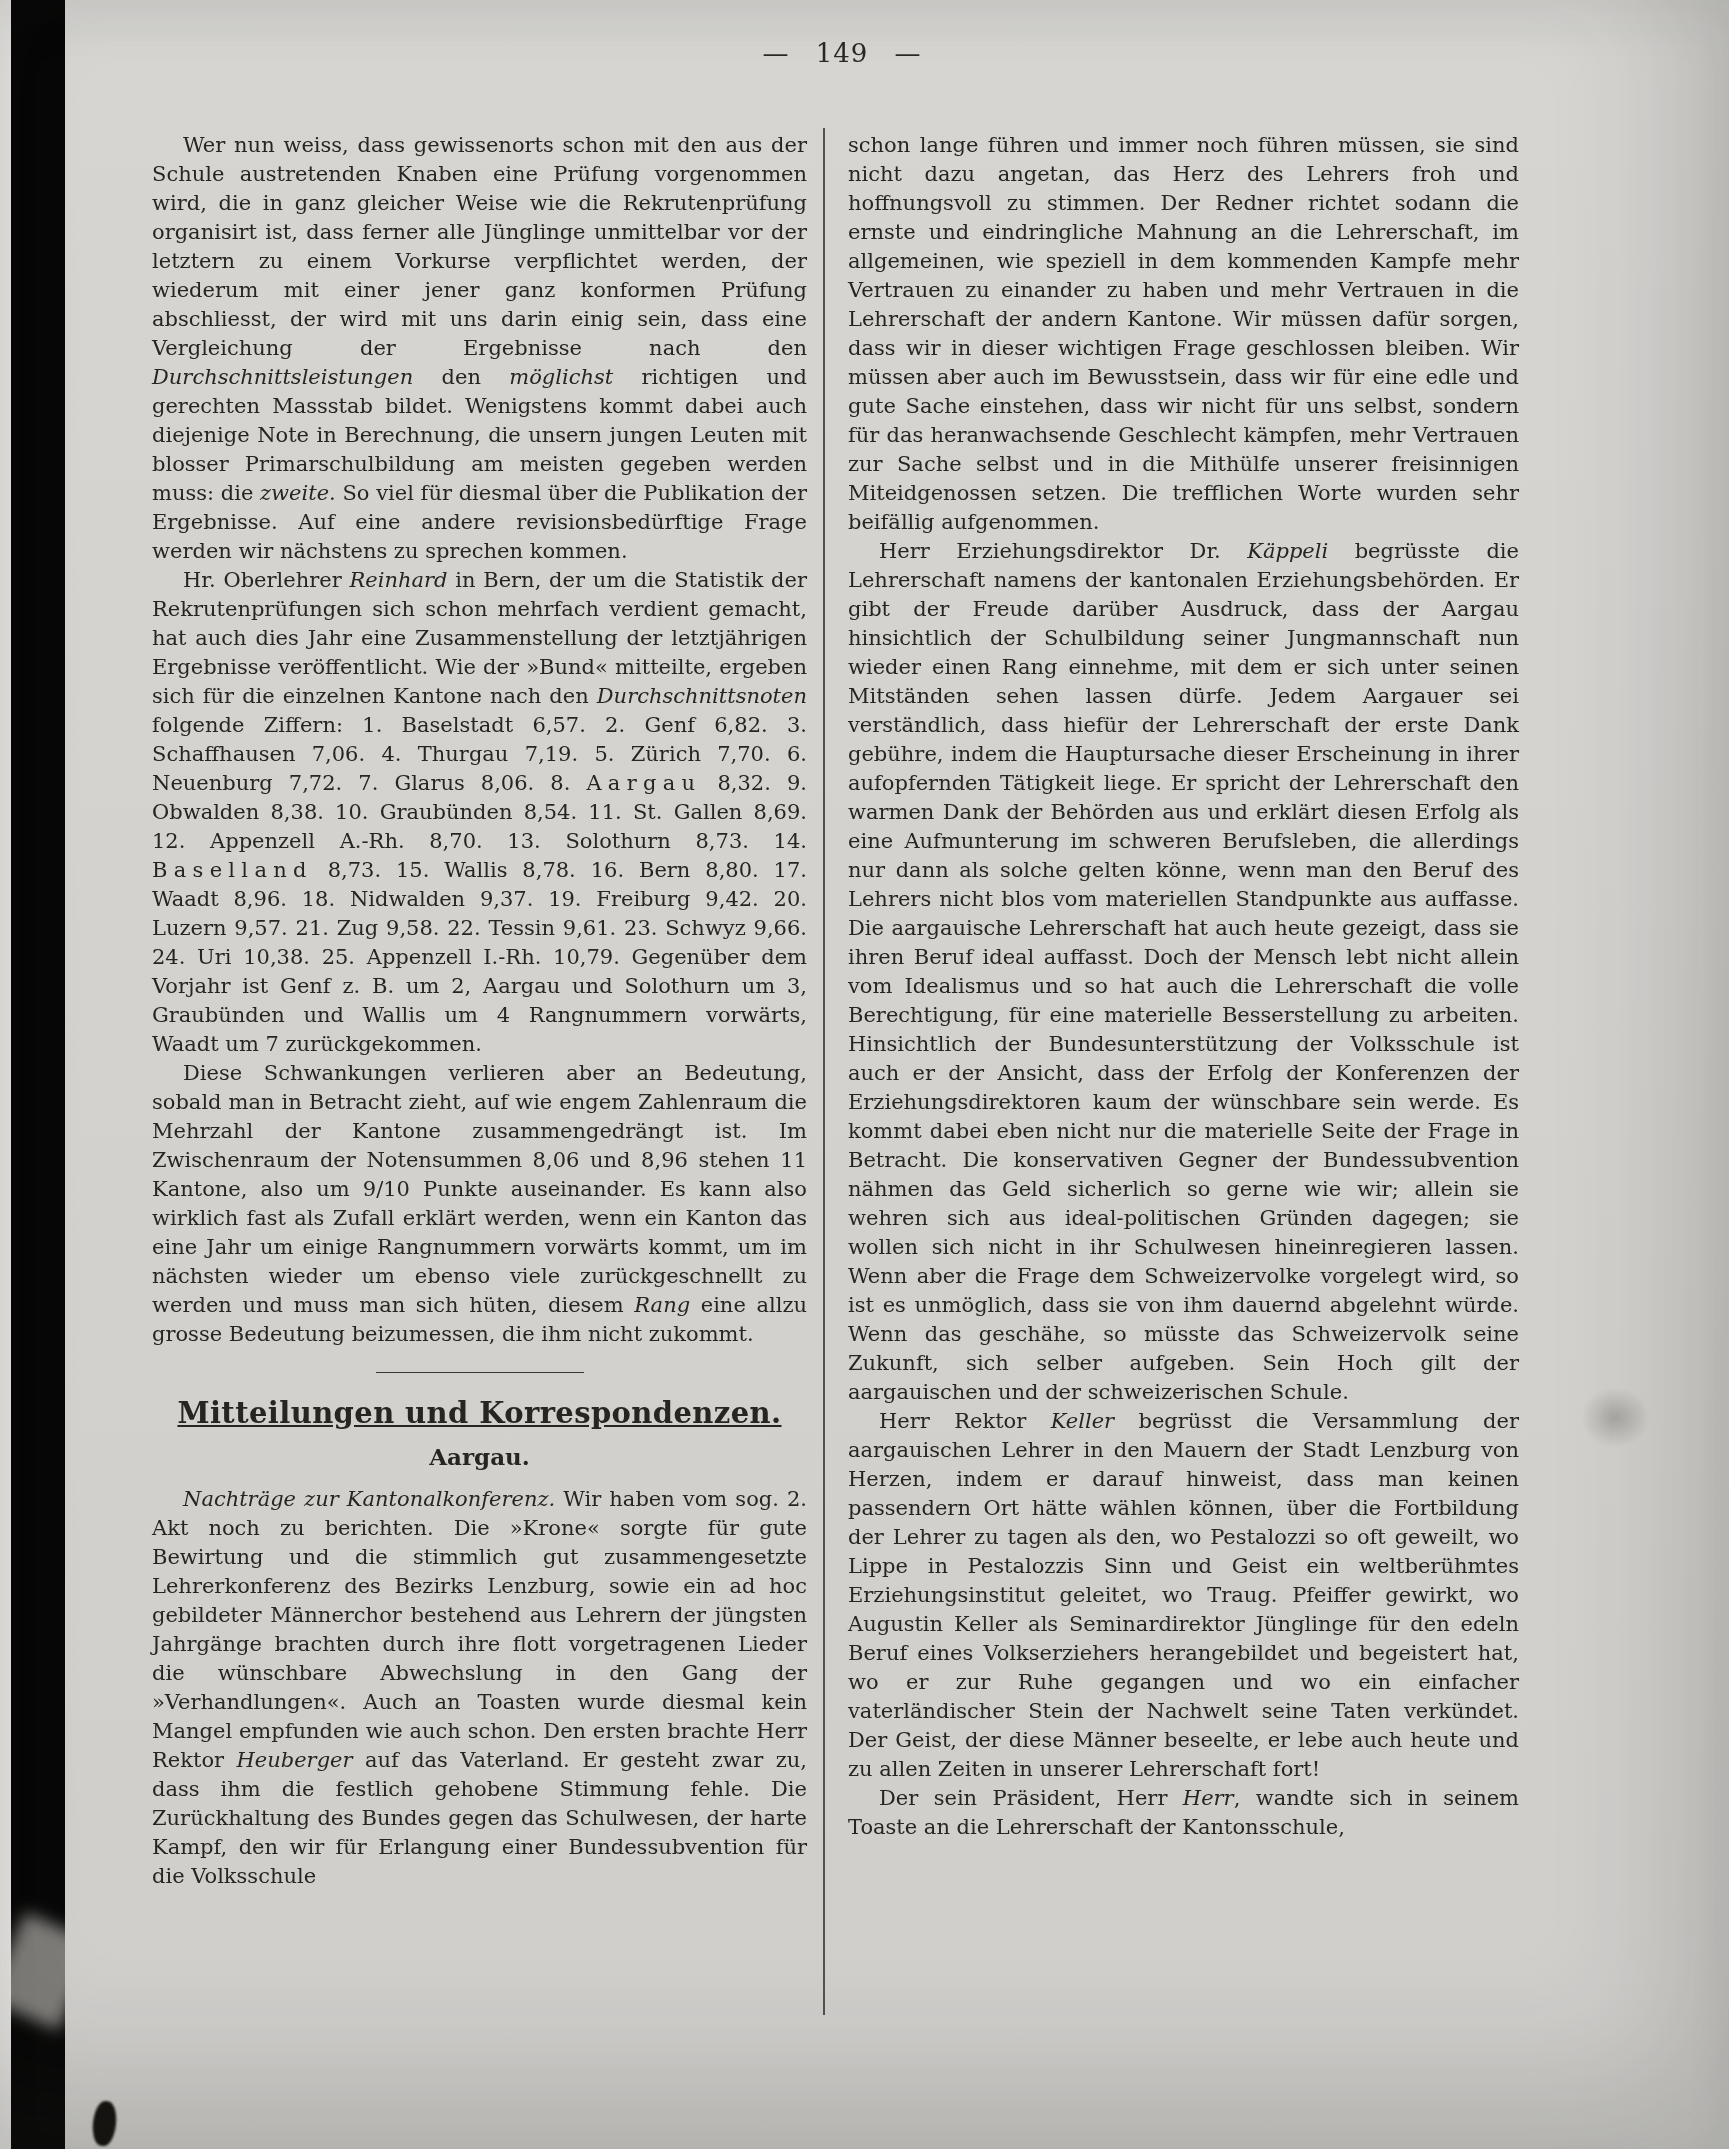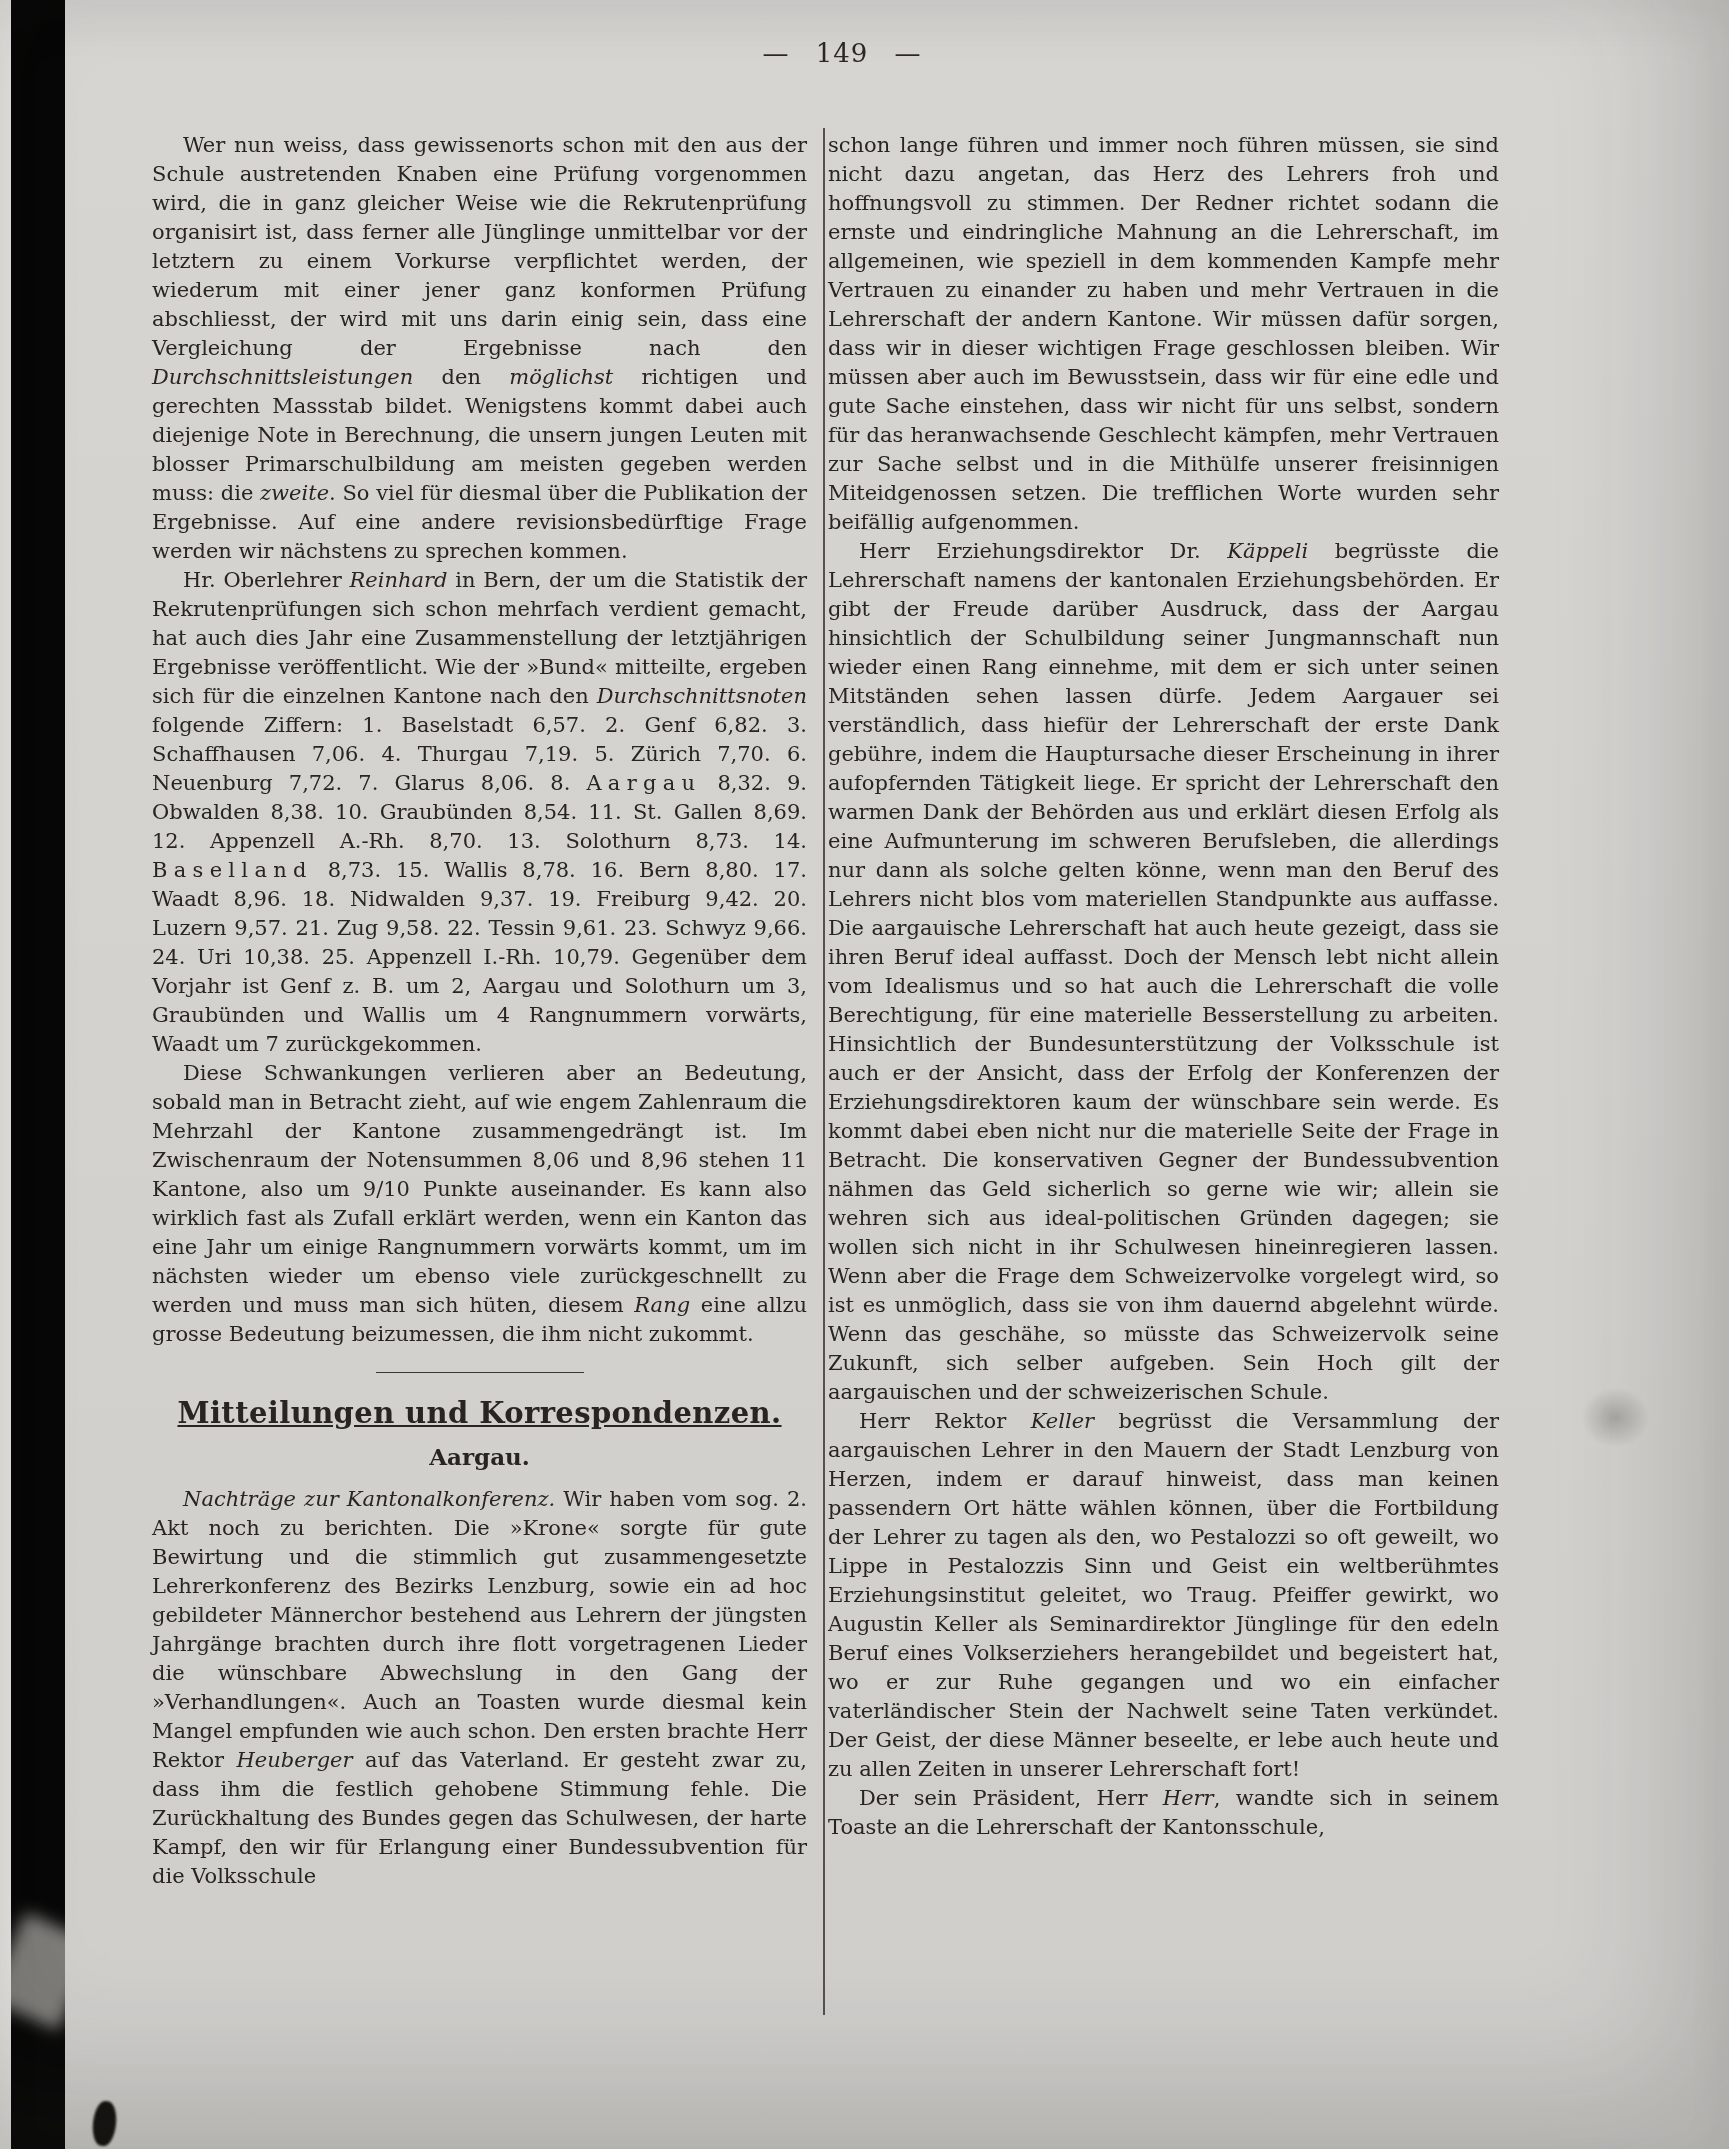--- a/index.html
+++ b/index.html
@@ -22,21 +22,21 @@
     background:#14120f;border-radius:45%/50%;transform:rotate(6deg);filter:blur(0.9px);}
   .vignette{position:absolute;inset:0;pointer-events:none;
     box-shadow:inset -48px -65px 130px rgba(40,38,34,0.18), inset 0 21.6px 48px rgba(40,38,34,0.06);}
   
   .page-number{position:absolute;top:38px;left:0;width:1636px;text-align:center;
     font-size:26px;word-spacing:17.3px;letter-spacing:0.9px;color:#2c2925;margin-left:24px;}
   
   .column{position:absolute;top:131px;font-size:21px;line-height:29px;
     text-align:justify;hyphens:auto;-webkit-hyphens:auto;}
   .col-left{left:152px;width:655px;}
-  .col-right{left:828px;width:671px;}
+  .col-right{left:848px;width:671px;}
   .divider{position:absolute;left:823px;top:128px;width:1.7px;height:1887px;background:#55514b;}
   .column p{margin:0;text-indent:31px;}
   .column p.noindent{text-indent:0;}
   .column .note{text-indent:0;text-align:right;padding-right:48px;}
   .column h2.h1{font-size:29px;font-weight:bold;text-align:center;text-indent:0;
     margin:26px 0 5.2px;letter-spacing:0.4px;text-decoration:underline;}
   .column h3.h2{font-size:23px;font-weight:bold;text-align:center;text-indent:0;margin:14px 0 14px;}
   .column .rule{width:208px;height:1.7px;background:#39362f;margin:22.5px auto 0;}
   .sperr{letter-spacing:0.30em;}
   i{font-style:italic;}

